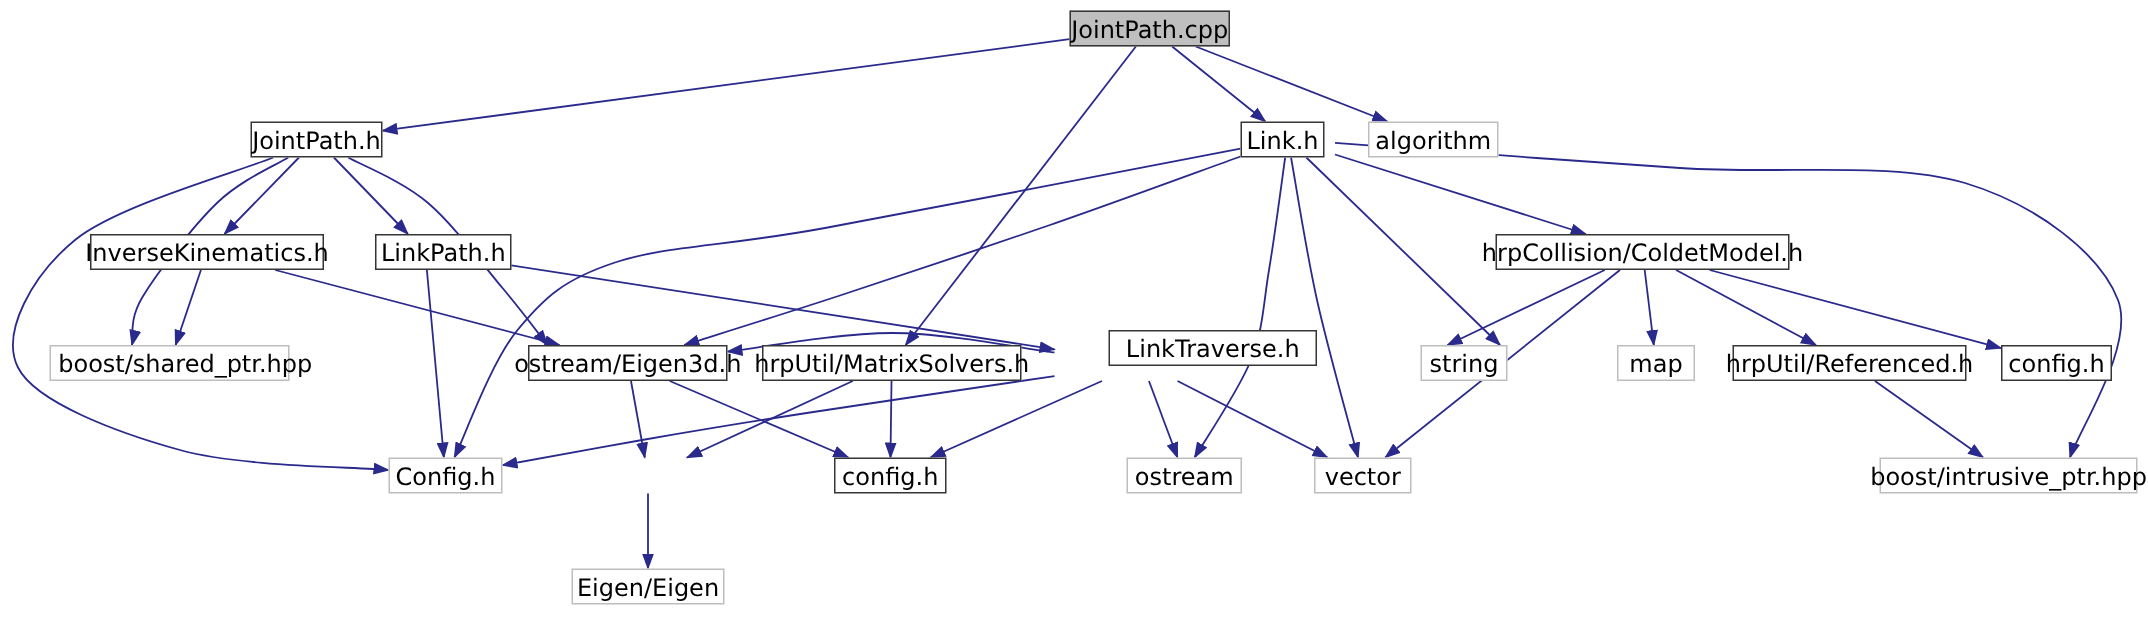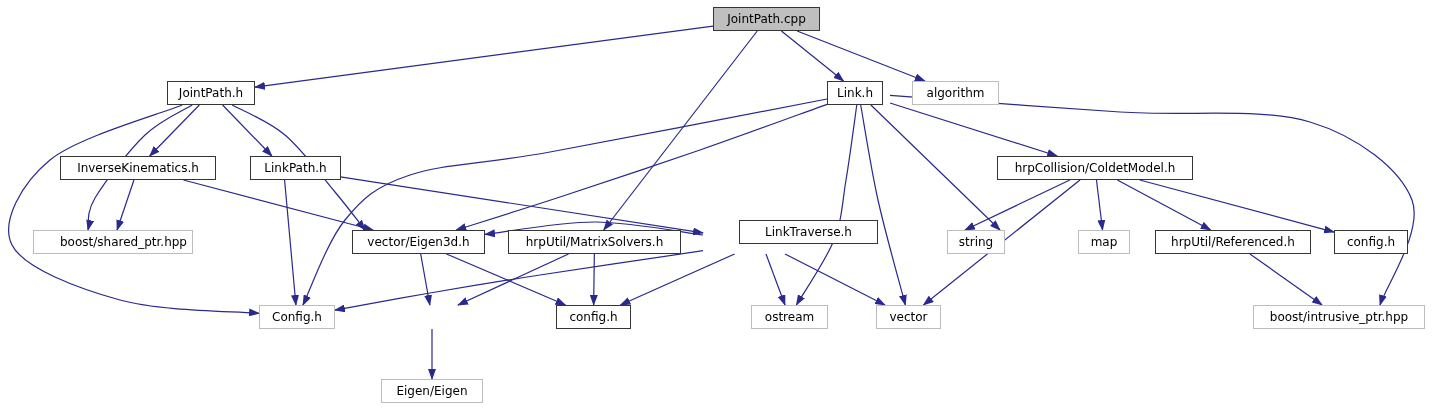--- a/index.html
+++ b/index.html
@@ -7,21 +7,21 @@
     position:relative;
     width:1432px;height:411px;
     background:#ffffff;
     font-family:"DejaVu Sans","Liberation Sans",sans-serif;
     overflow:hidden;
   }
   #edges{position:absolute;left:0;top:0;width:1432px;height:411px;}
   .node{
     position:absolute;
     display:flex;align-items:center;justify-content:center;
-    font-size:12px;color:#000;
+    font-size:16px;color:#000;
     white-space:nowrap;
     background:#ffffff;
     border:1px solid #9a9a9a;
     box-sizing:border-box;
     z-index:2;
   }
   .node.main{background:#bfbfbf;border:1px solid #353535;}
   .node.internal{border:1px solid #353535;}
   .node.external{border:1px solid #bdbdbd;}
 </style>
@@ -73,21 +73,21 @@
       <path d="M1249.96,254 L1322.04,305" fill="none" stroke="#2a298c" stroke-width="1.2" marker-end="url(#arw)"></path>
     </svg>
 <div class="node main" style="left: 713px; top: 7px; width: 107px; height: 24px;">JointPath.cpp</div>
     <div class="node internal" style="left: 167px; top: 81px; width: 88px; height: 24px;">JointPath.h</div>
     <div class="node internal" style="left: 827px; top: 81px; width: 56px; height: 24px;">Link.h</div>
     <div class="node external" style="left: 912px; top: 81px; width: 87px; height: 24px;">algorithm</div>
     <div class="node internal" style="left: 60px; top: 156px; width: 156px; height: 24px;">InverseKinematics.h</div>
     <div class="node internal" style="left: 238px; top: 156px; width: 91px; height: 24px; margin-left: 12px;">LinkPath.h</div>
     <div class="node internal" style="left: 997px; top: 156px; width: 196px; height: 24px; text-align: center;">hrpCollision/ColdetModel.h</div>
     <div class="node external" style="left: 33px; top: 230px; width: 160px; height: 24px; padding-left: 21px;">boost/shared_ptr.hpp</div>
-    <div class="node internal" style="left: 352px; top: 230px; width: 133px; height: 24px;">vector/Eigen3d.h</div>
+    <div class="node internal" style="left: 352px; top: 230px; width: 133px; height: 24px;">ostream/Eigen3d.h</div>
     <div class="node internal" style="left: 508px; top: 230px; width: 173px; height: 24px;">hrpUtil/MatrixSolvers.h</div>
     <div class="node internal" style="left: 703px; top: 220px; width: 139px; height: 24px; margin-left: 36px;">LinkTraverse.h</div>
     <div class="node external" style="left: 947px; top: 230px; width: 58px; height: 24px;">string</div>
     <div class="node external" style="left: 1078px; top: 230px; width: 52px; height: 24px;">map</div>
     <div class="node internal" style="left: 1155px; top: 230px; width: 156px; height: 24px;">hrpUtil/Referenced.h</div>
     <div class="node internal" style="left: 1334px; top: 230px; width: 74px; height: 24px;">config.h</div>
     <div class="node external" style="left: 259px; top: 305px; width: 76px; height: 24px;">Config.h</div>
     <div class="node internal" style="left: 556px; top: 305px; width: 75px; height: 24px;">config.h</div>
     <div class="node external" style="left: 751px; top: 305px; width: 77px; height: 24px;">ostream</div>
     <div class="node external" style="left: 876px; top: 305px; width: 65px; height: 24px;">vector</div>

